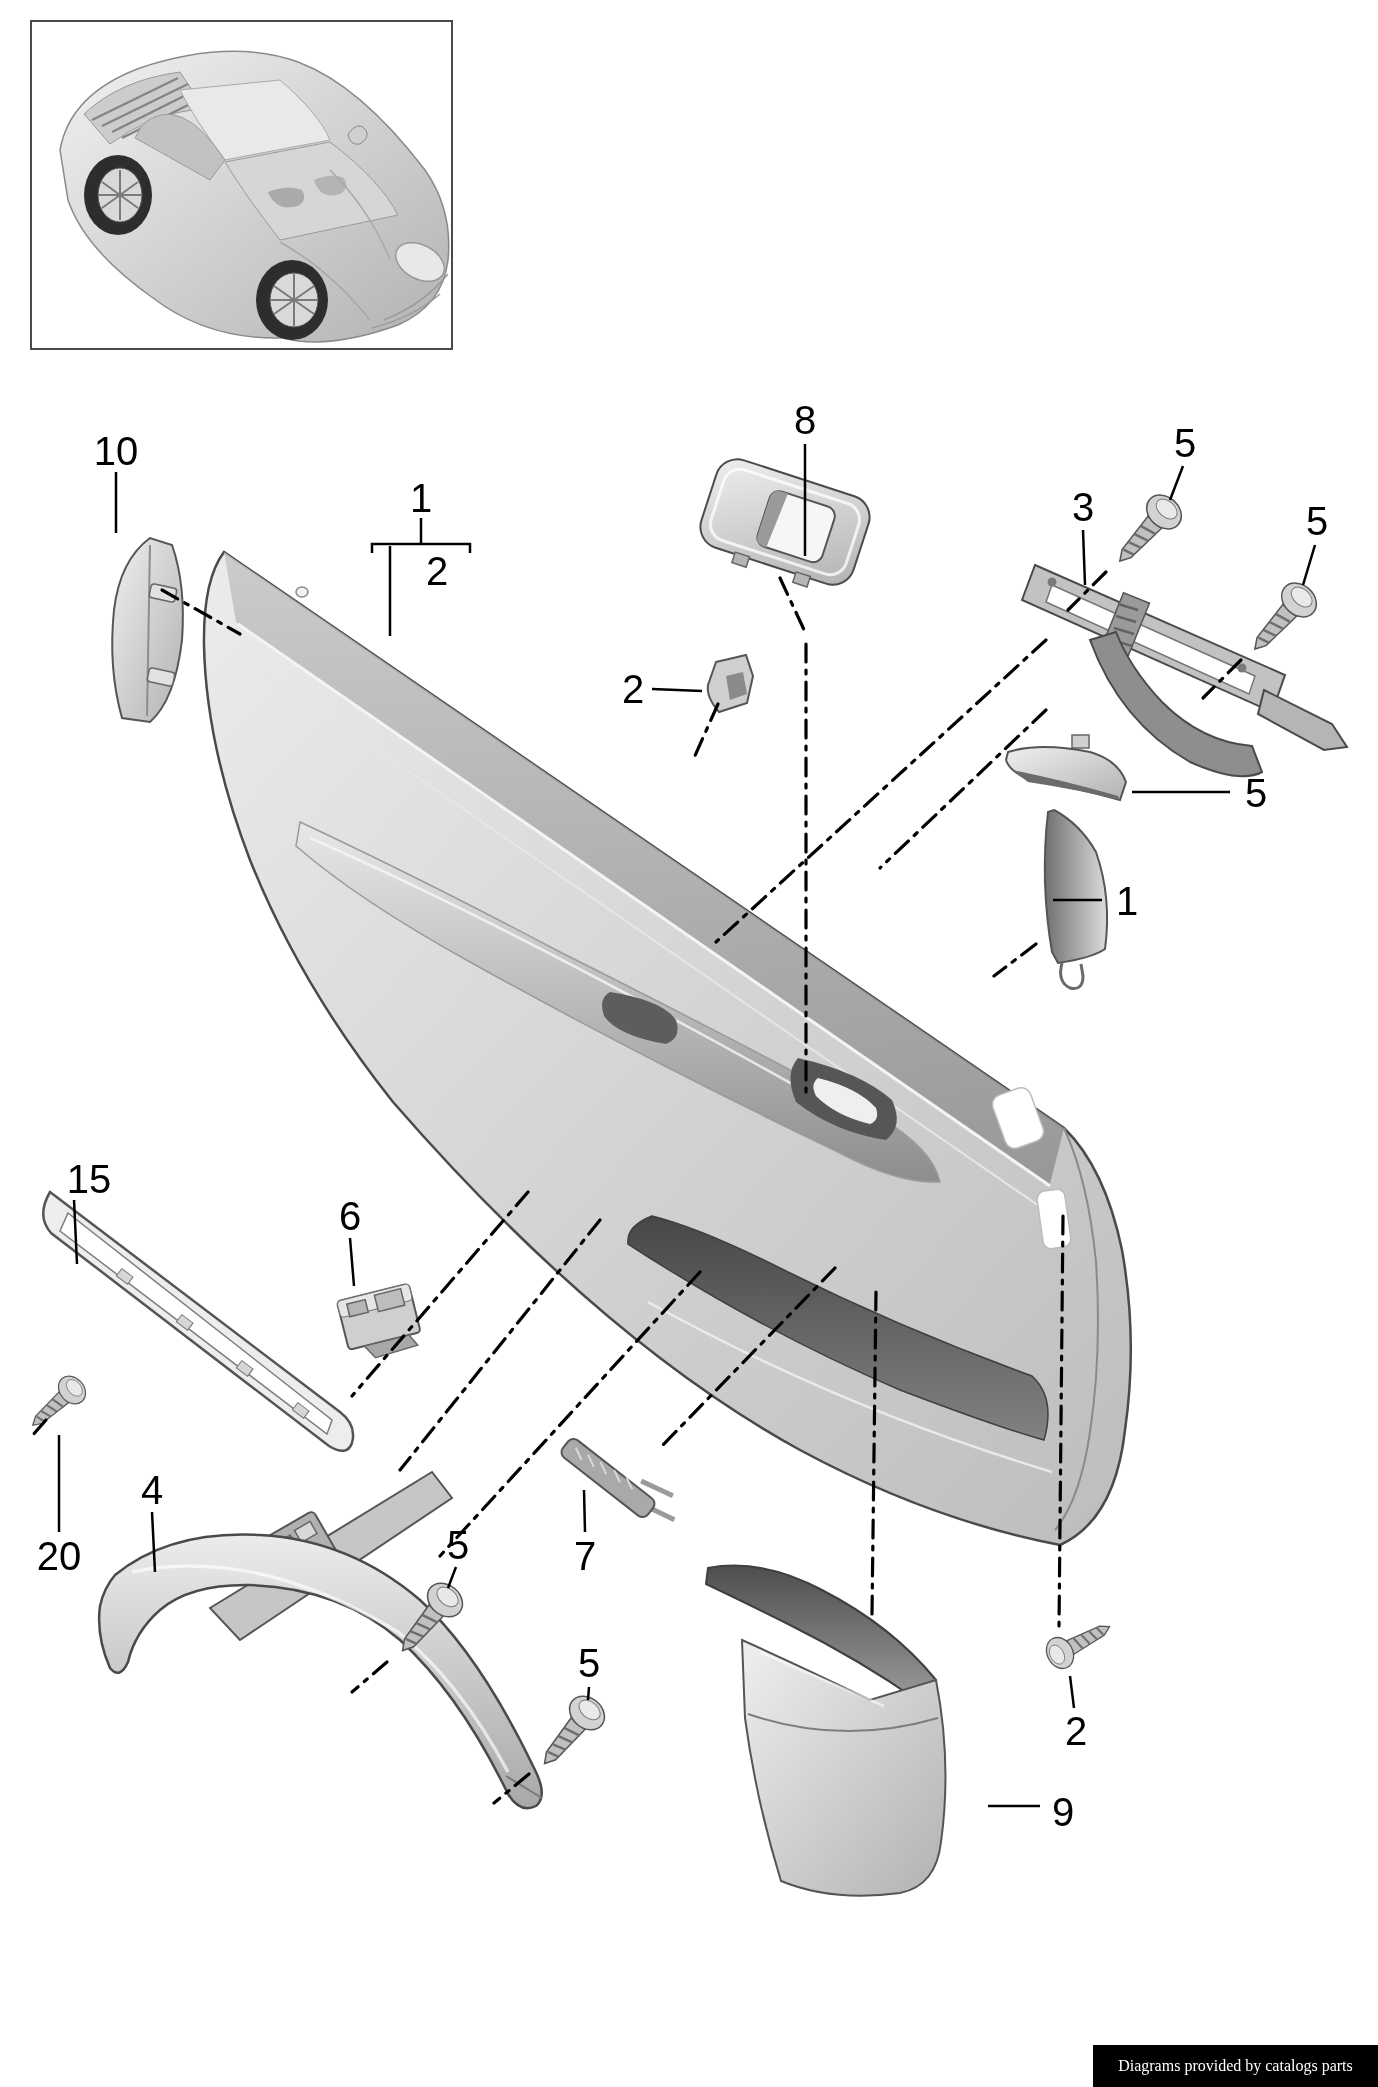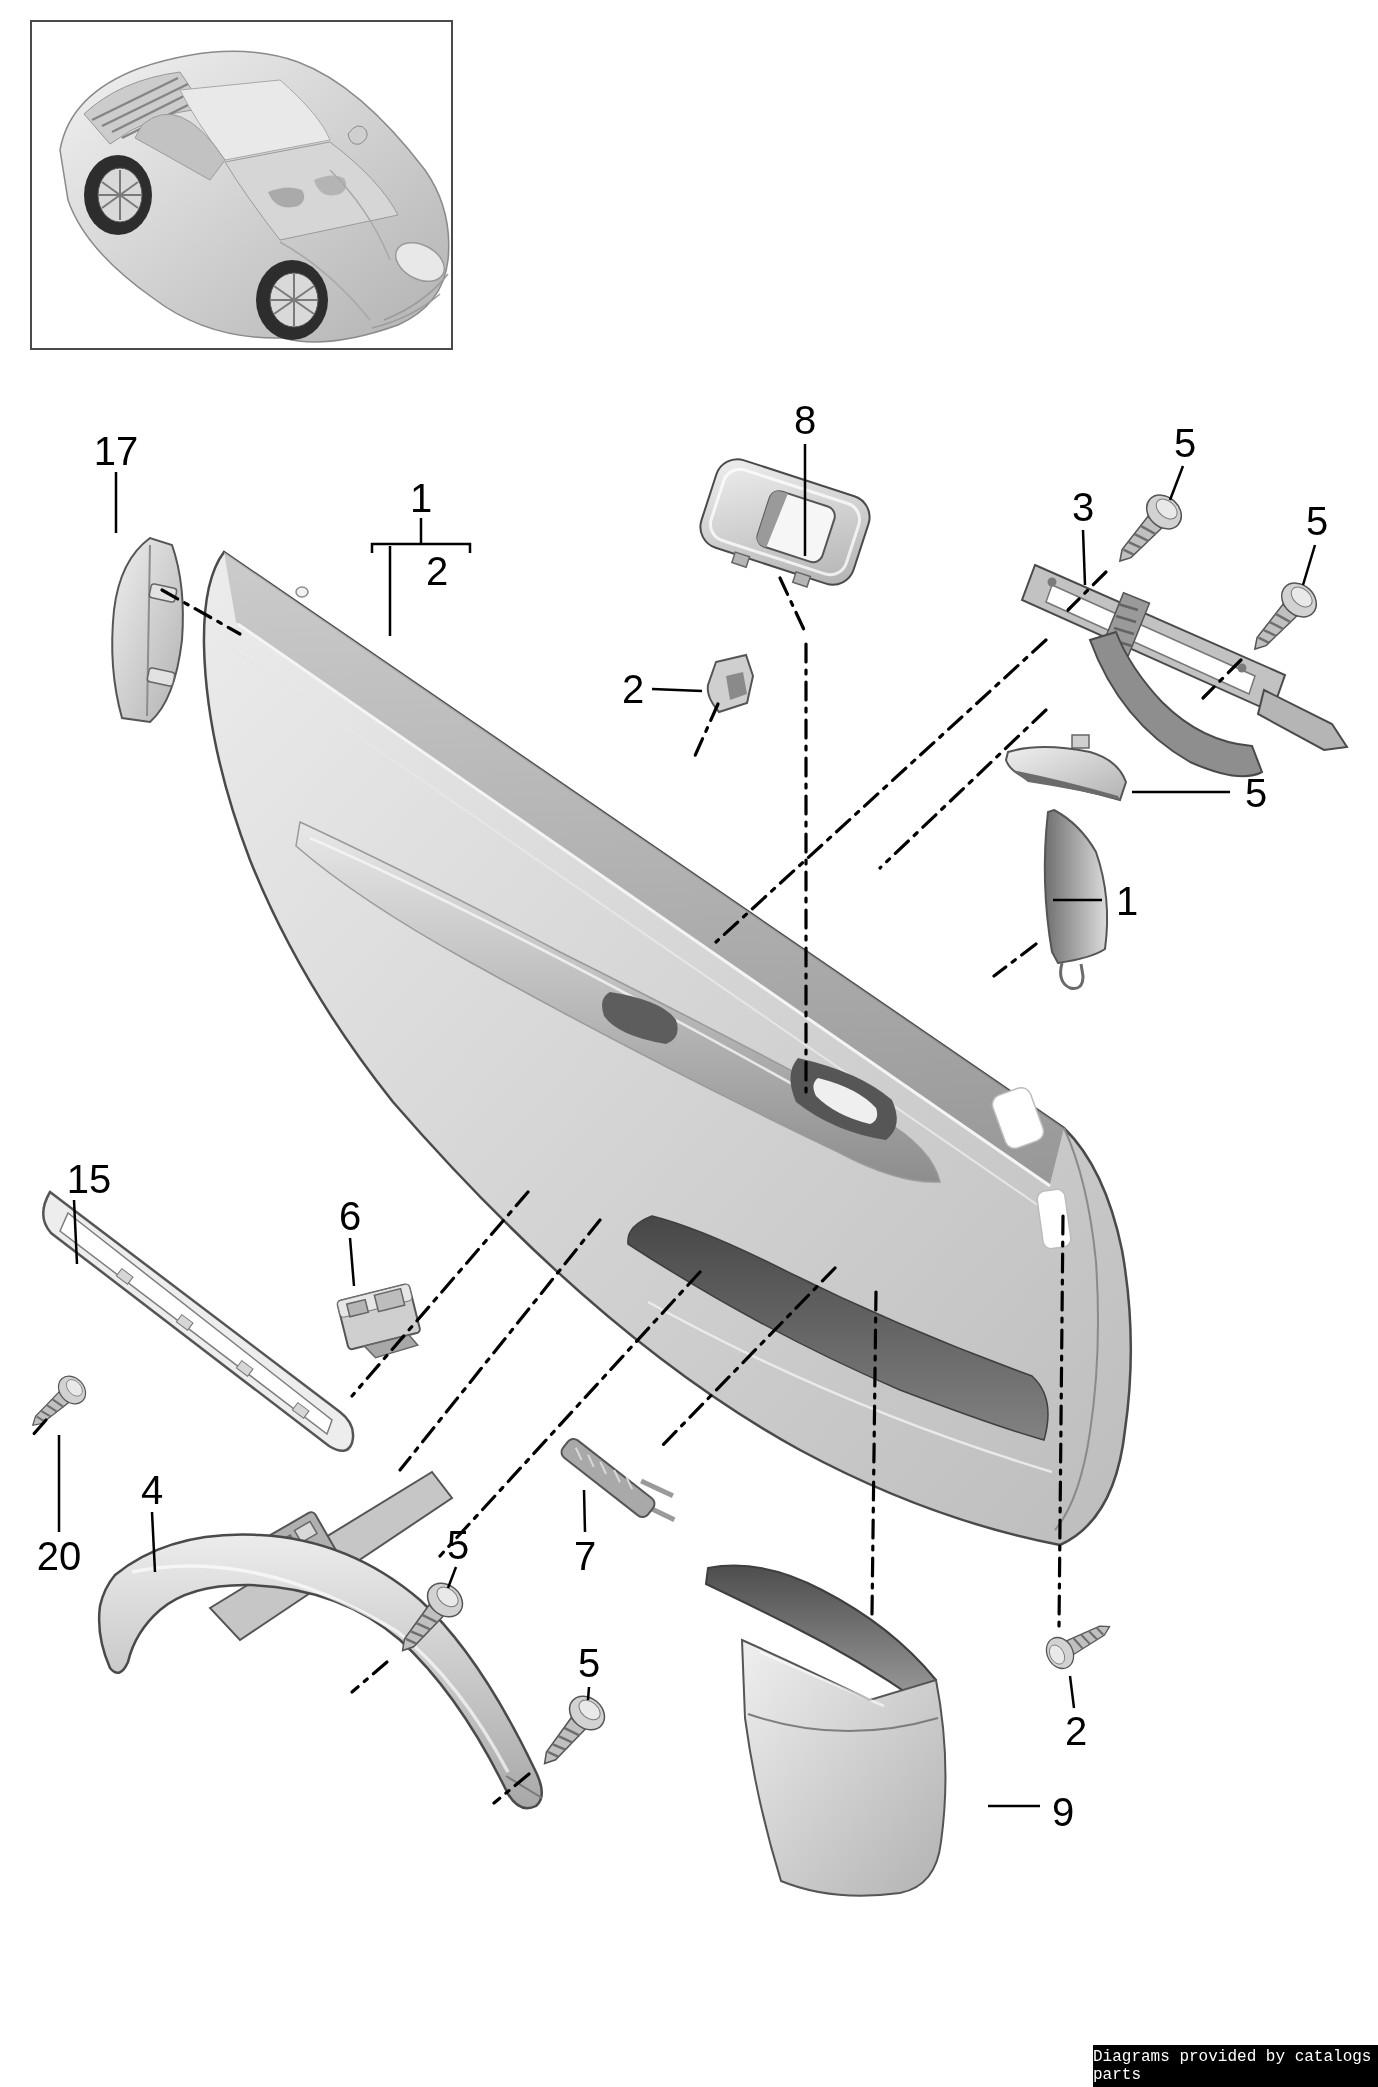--- a/index.html
+++ b/index.html
@@ -6,21 +6,21 @@
   .page{position:relative;width:1378px;height:2087px;background:#ffffff;overflow:hidden;
         font-family:"Liberation Sans",sans-serif;}
   .inset{position:absolute;left:30px;top:20px;width:423px;height:330px;border:2px solid #4a4a4a;
          background:#ffffff;box-sizing:border-box;}
   .inset svg{display:block;width:100%;height:100%;}
   .diagram{position:absolute;left:0;top:0;width:1378px;height:2087px;}
   .callout{position:absolute;transform:translate(-50%,-50%);font-size:40px;line-height:1;
            color:#000;font-family:"Liberation Sans",sans-serif;white-space:nowrap;}
   .footer{position:absolute;left:1093px;top:2045px;width:285px;height:42px;background:#000000;
           color:#ffffff;display:flex;align-items:center;justify-content:center;
-          font-size:16px;font-family:Liberation Mono, monospace;}
+          font-size:16px;font-family:Liberation Serif, serif;}
 </style>
 </head>
 <body>
 
 <div class="page">
 
   <div class="inset">
     <svg viewBox="0 0 419 326">
       <defs>
         <linearGradient id="gCar" x1="0" y1="0" x2="1" y2="1">
@@ -273,21 +273,21 @@
       <path d="M152,1512 L155,1572"></path>
       <path d="M59,1435 L59,1532"></path>
       <path d="M456,1567 L448,1588"></path>
       <path d="M584,1490 L585,1532"></path>
       <path d="M589,1687 L588,1700"></path>
       <path d="M1070,1676 L1074,1708"></path>
       <path d="M988,1806 L1040,1806"></path>
     </g>
   </svg>
 
-  <div class="callout" style="left:116px;top:451px">17</div>
+  <div class="callout" style="left:116px;top:451px">10</div>
   <div class="callout" style="left:421px;top:498px">1</div>
   <div class="callout" style="left:437px;top:571px">2</div>
   <div class="callout" style="left:805px;top:420px">8</div>
   <div class="callout" style="left:1185px;top:443px">5</div>
   <div class="callout" style="left:1083px;top:507px">3</div>
   <div class="callout" style="left:1317px;top:521px">5</div>
   <div class="callout" style="left:633px;top:689px">2</div>
   <div class="callout" style="left:1256px;top:793px">5</div>
   <div class="callout" style="left:1127px;top:901px">1</div>
   <div class="callout" style="left:89px;top:1179px">15</div>

